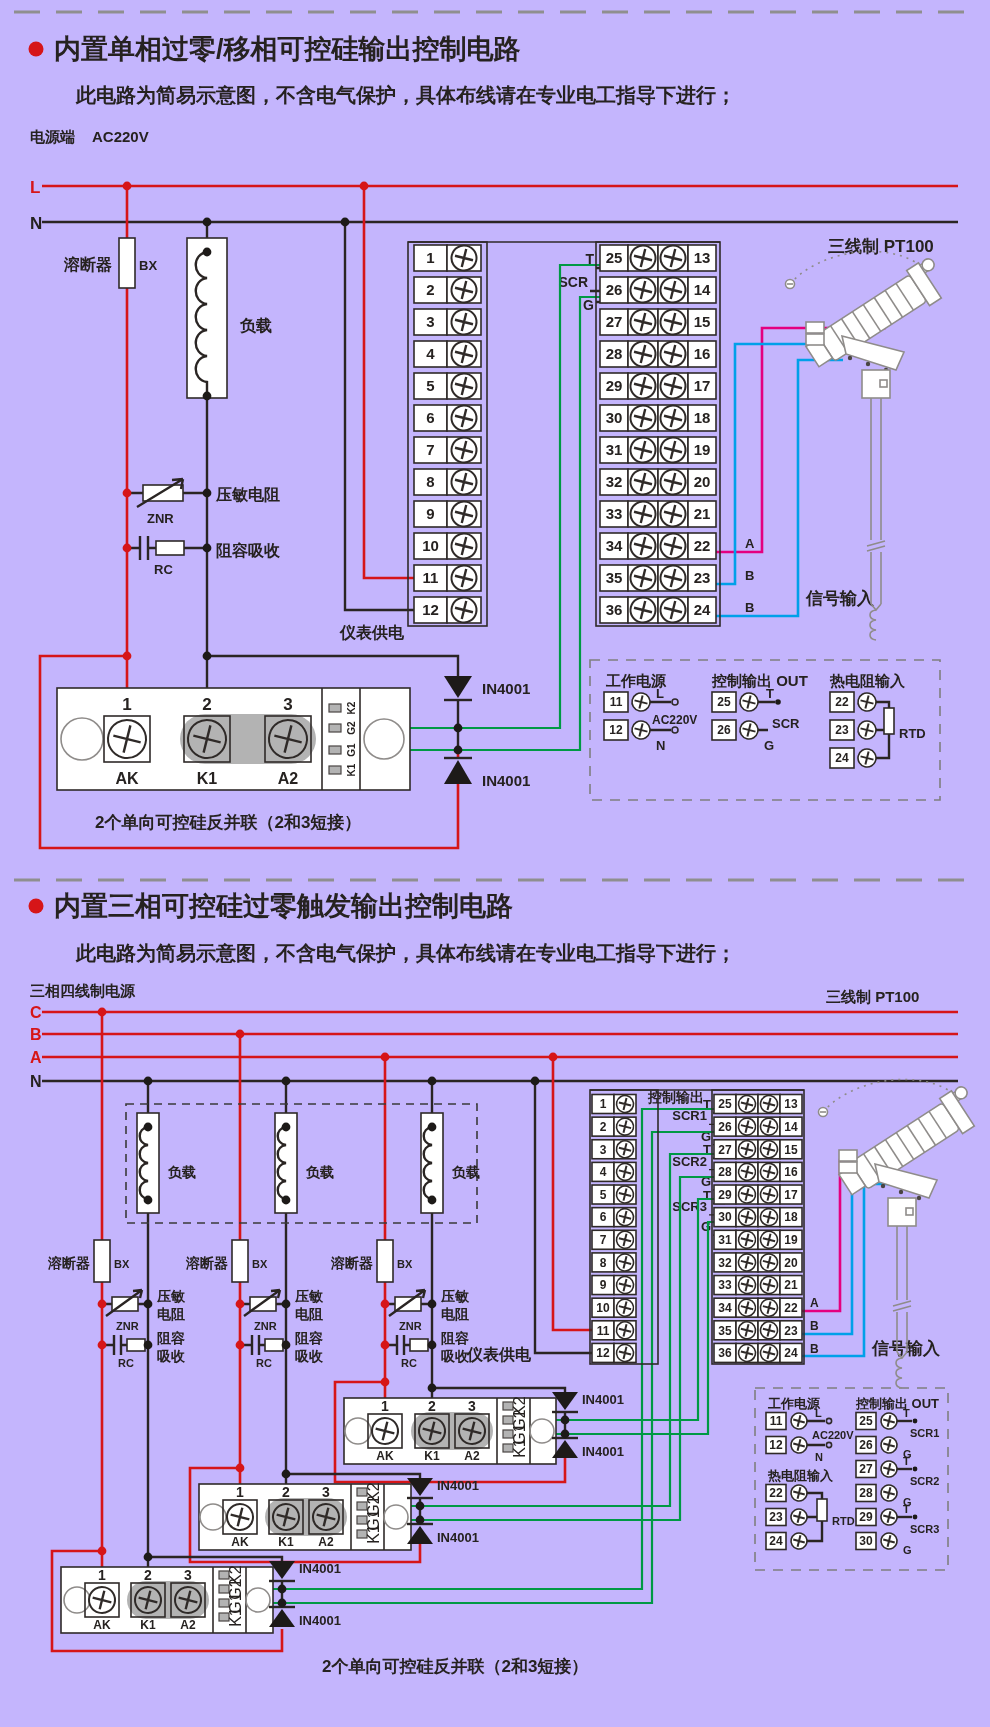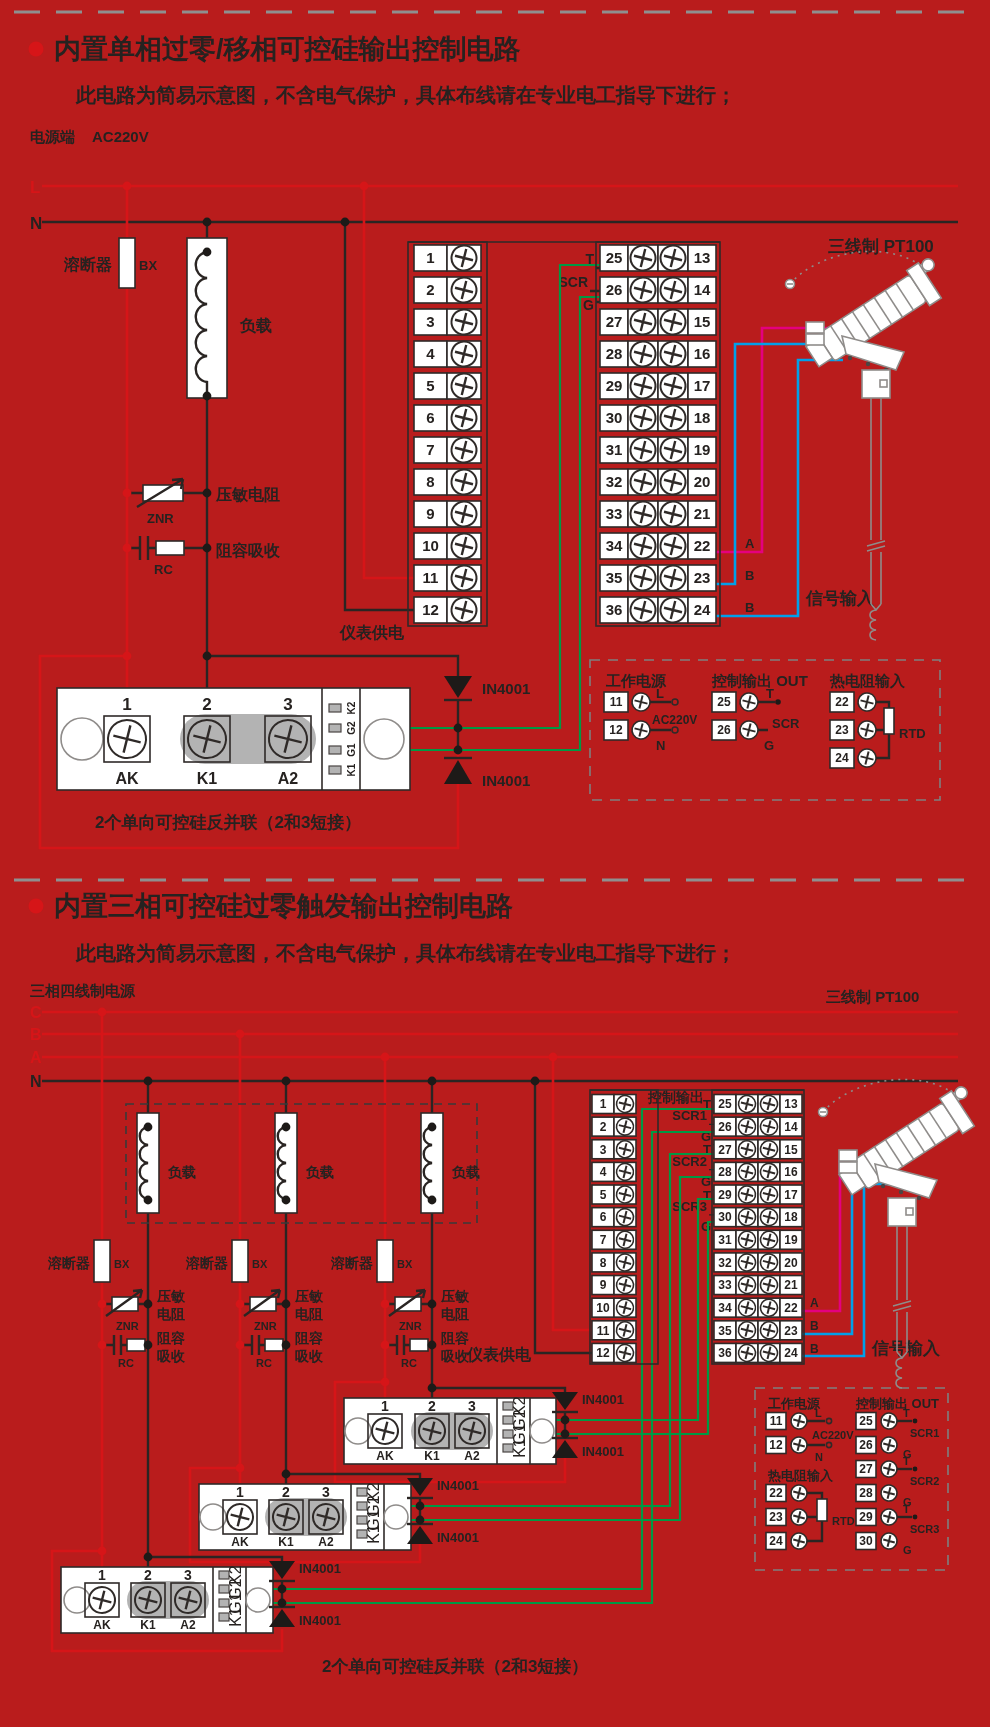--- a/index.html
+++ b/index.html
@@ -1,16 +1,16 @@
 <!DOCTYPE html>
 <html><head>
 <meta charset="utf-8">
 <style>
   html,body{margin:0;padding:0;background:#f6f5f2;}
-  #wrap{width:990px;height:1727px;position:relative;background:#b91c1c;}
+  #wrap{width:990px;height:1727px;position:relative;background:#c4b5fd;}
   svg{display:block;}
   text{font-family:"Liberation Sans","DejaVu Sans",sans-serif;fill:#262220;}
   .f27{font-size:27px;font-weight:700}
   .f20{font-size:20px;font-weight:700}
   .f17{font-size:17px;font-weight:700}
   .f16{font-size:16px;font-weight:700}
   .f15{font-size:15px;font-weight:700}
   .f14{font-size:14px;font-weight:700}
   .f13{font-size:13px;font-weight:700}
   .f12{font-size:12px;font-weight:700}

